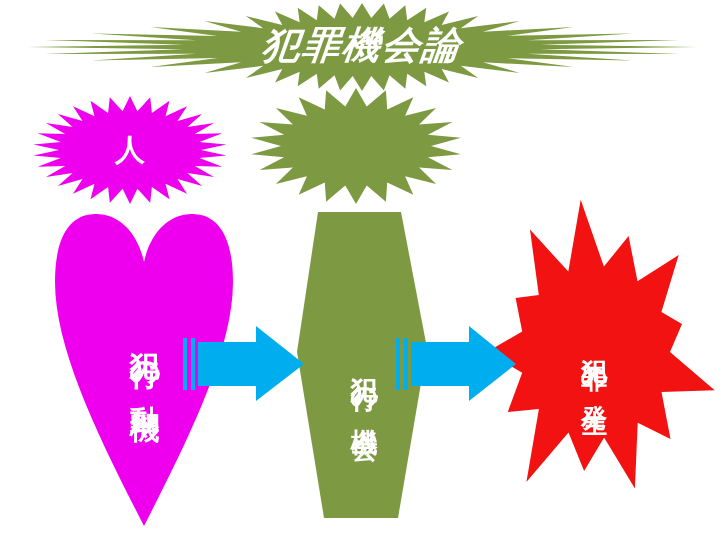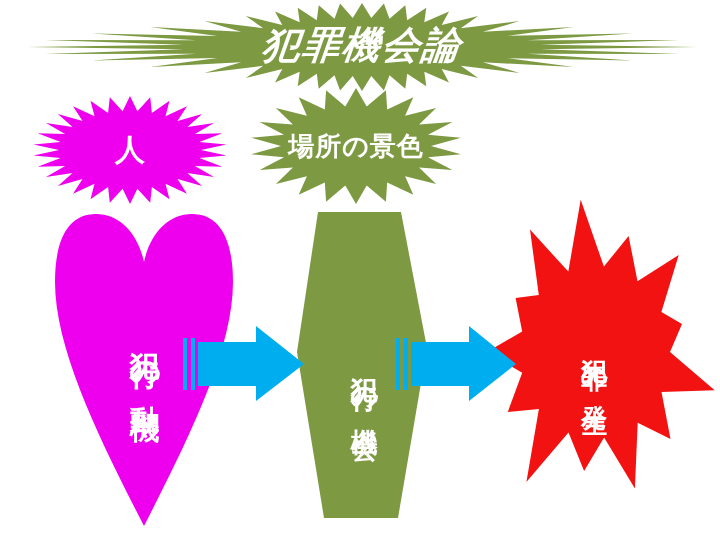--- a/index.html
+++ b/index.html
@@ -86,20 +86,19 @@
       <rect x="404" y="338" width="4" height="52"></rect>
       <rect x="411" y="342" width="58" height="44"></rect>
       <polygon points="469,326 516,364 469,401"></polygon>
     </g>
   </svg>
 
   <div class="label banner-label">犯罪機会論</div>
 
   <div class="label person-label">人</div>
 
-  <div class="label place-label">場所の景色</div>
 
   <div class="label vertical motive-label">犯行の動機</div>
 
   <div class="label vertical opportunity-label">犯行の機会</div>
 
   <div class="label vertical occurrence-label">犯罪の発生</div>
 </div>
 
 </body></html>

